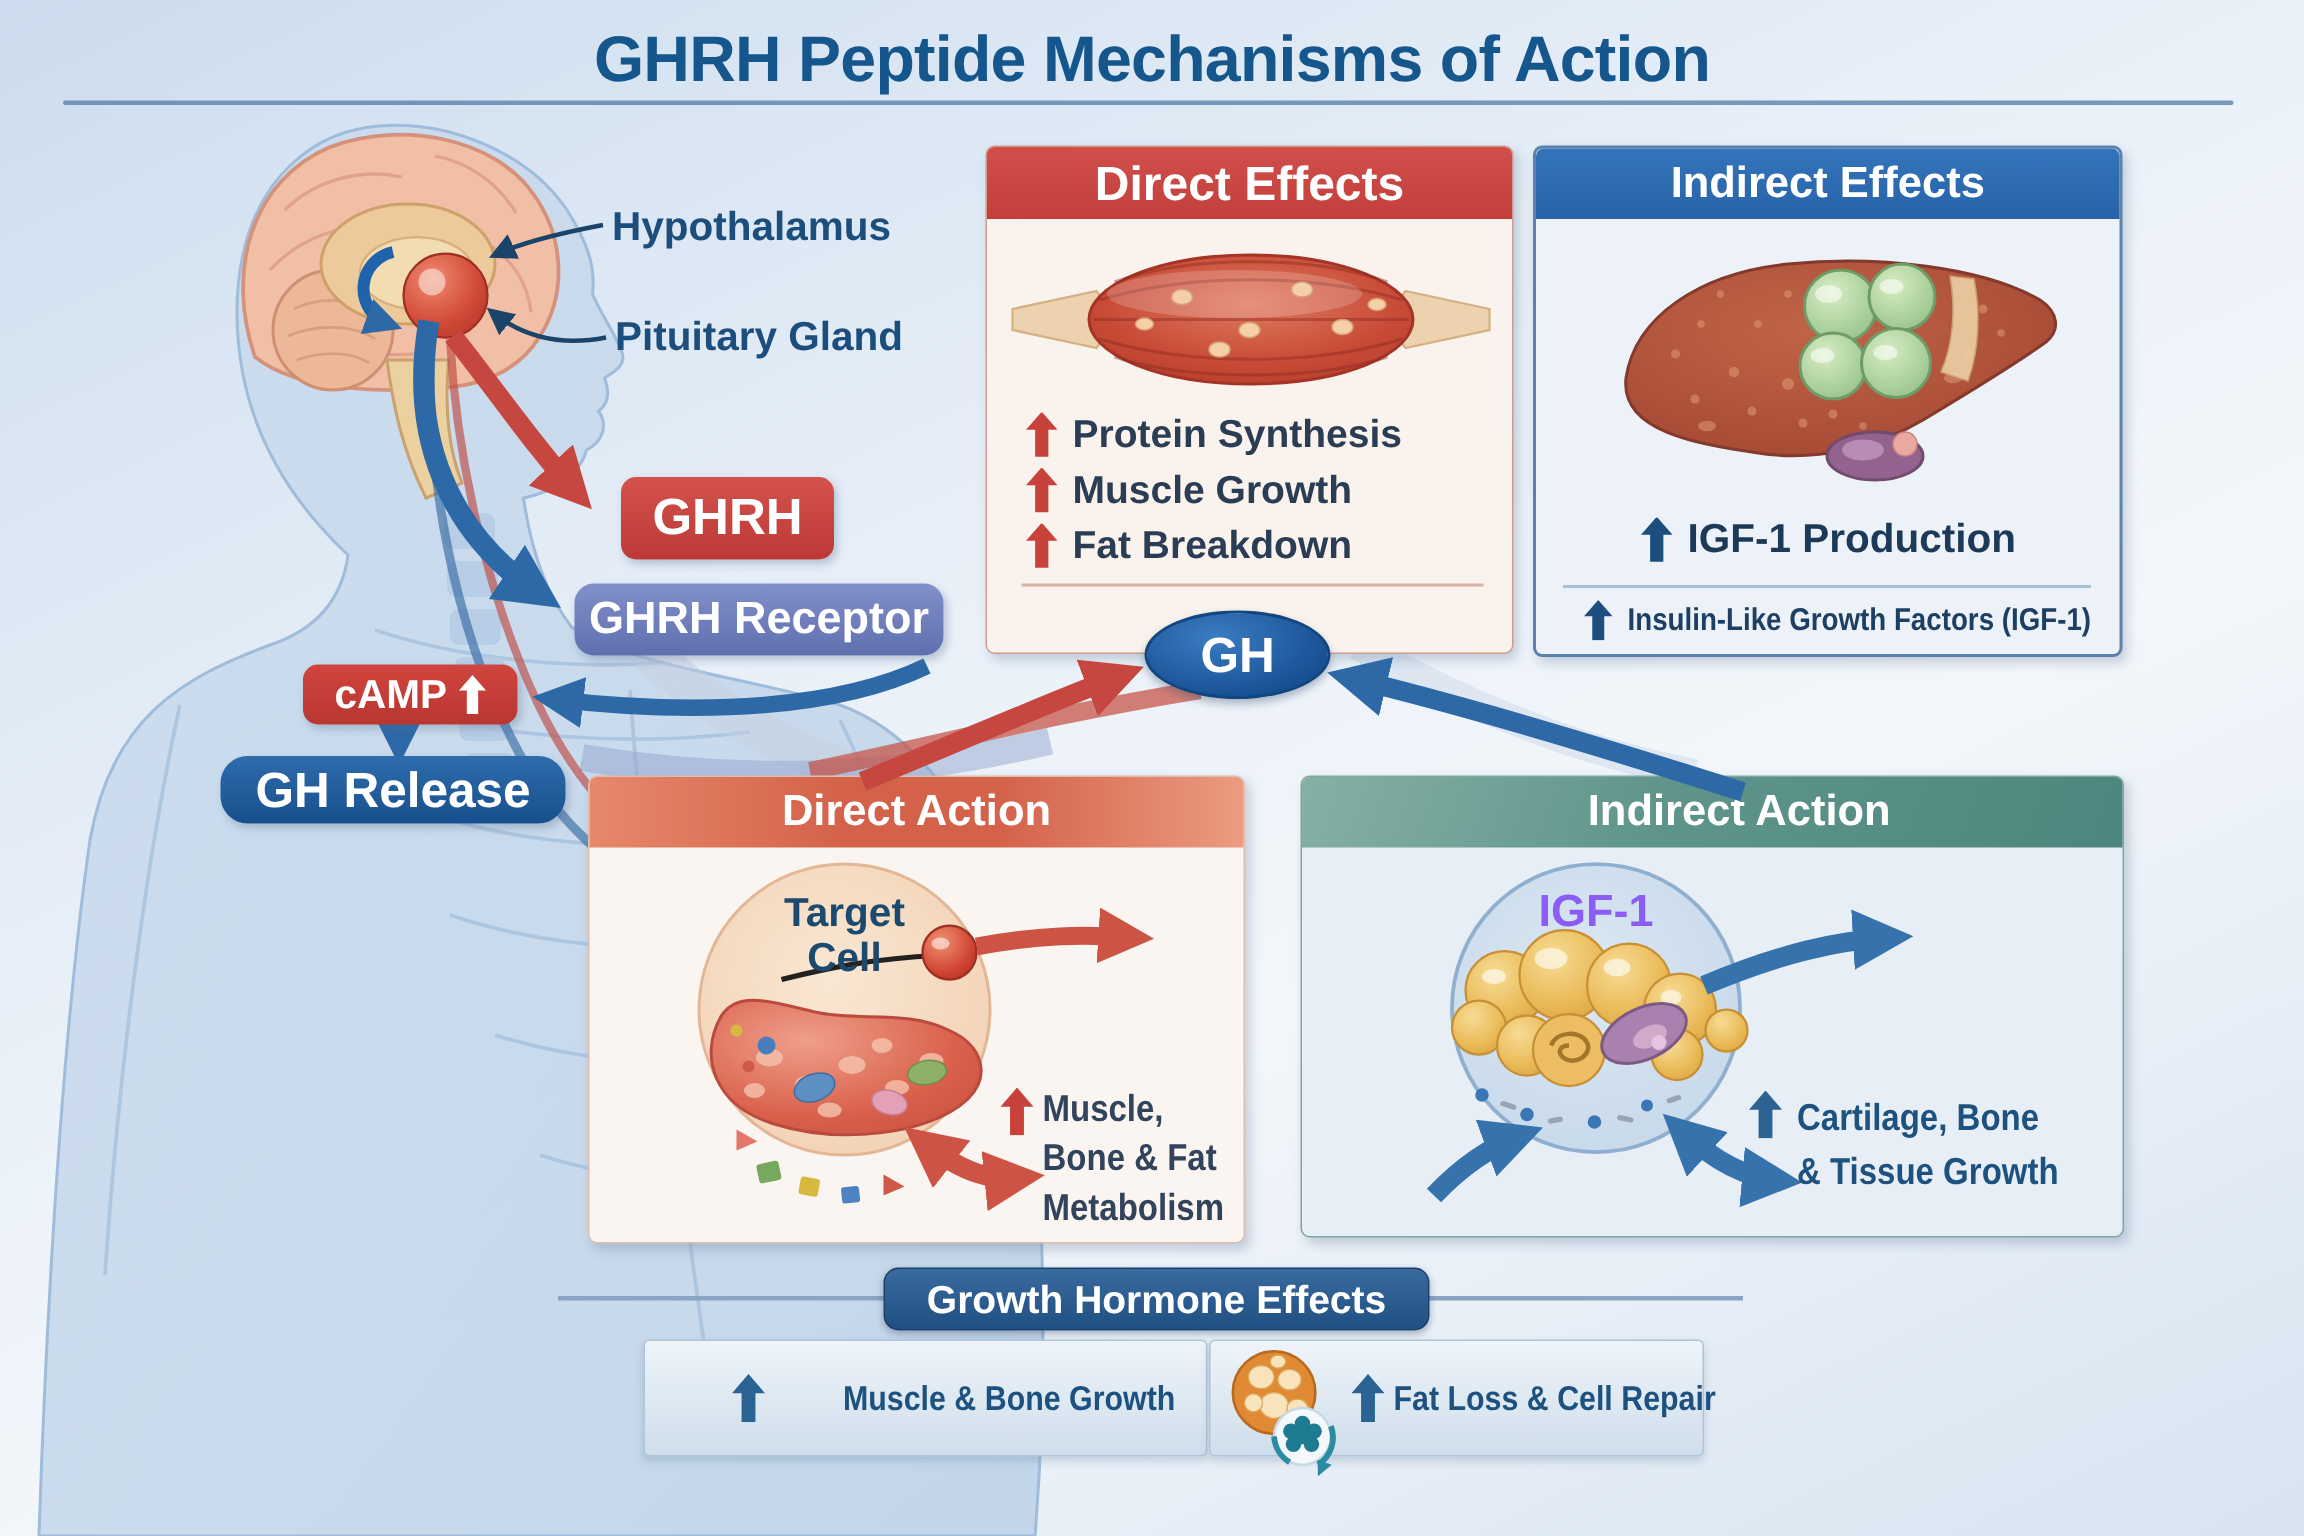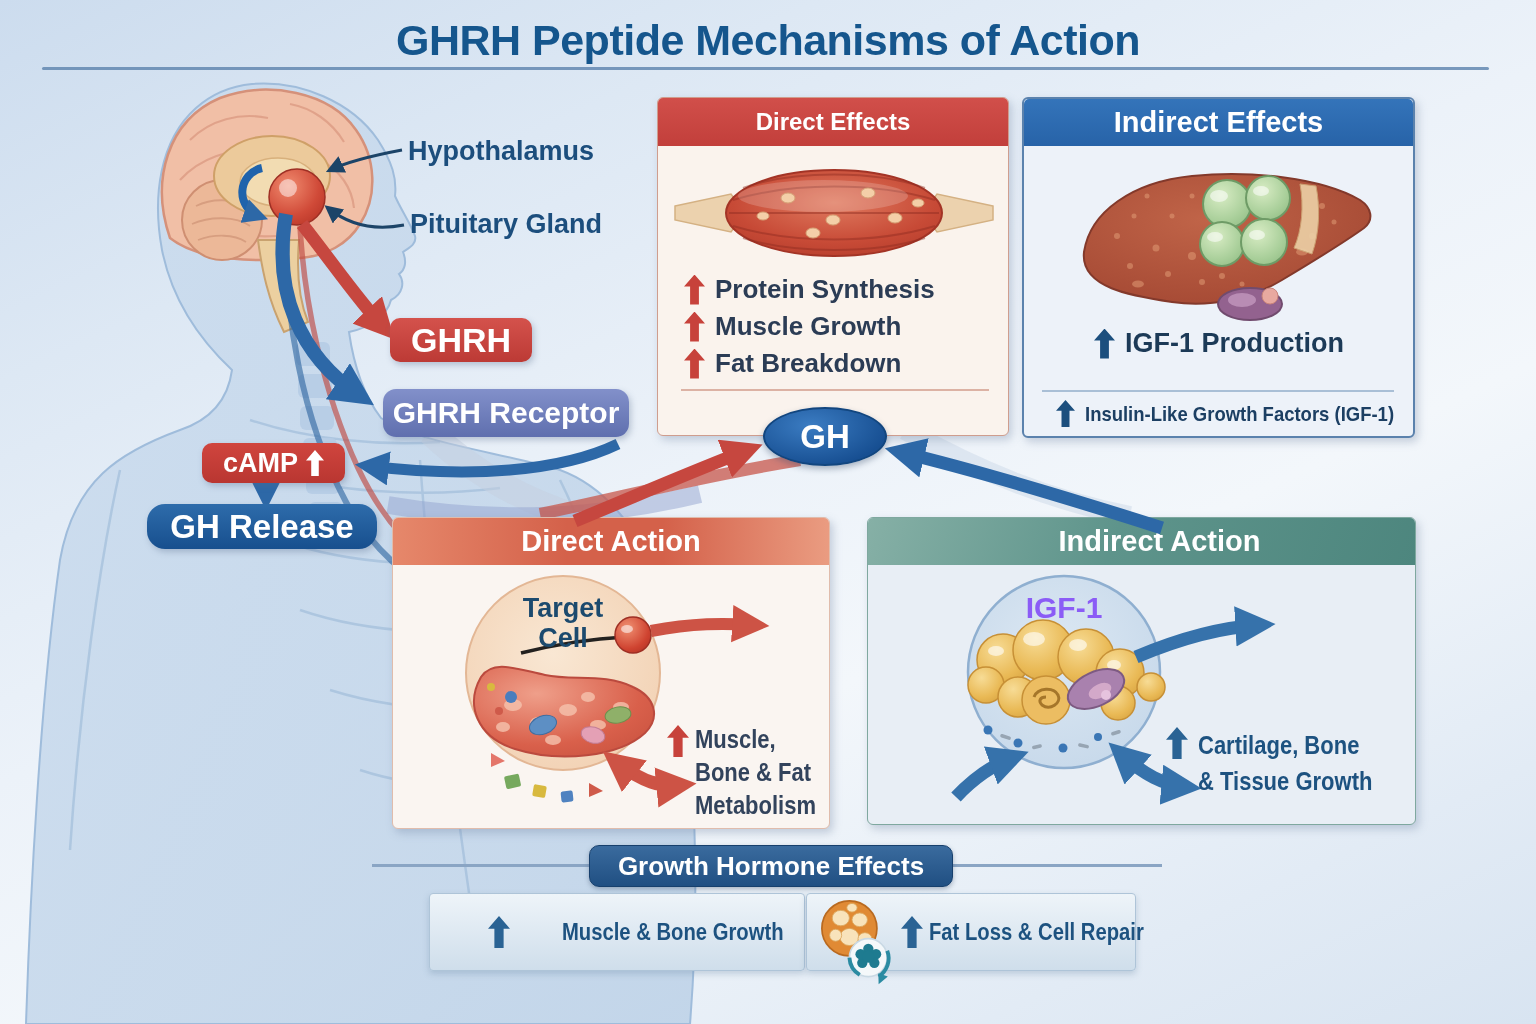--- a/index.html
+++ b/index.html
@@ -17,41 +17,41 @@
     font-size:43px;font-weight:bold;color:#15568d;letter-spacing:-.5px;z-index:4;
   }
   #title-rule{left:42px;top:67px;width:1447px;height:3px;background:#5b82ad;opacity:.8;z-index:1;border-radius:2px;}
 
   
   .anat-label{font-size:27px;font-weight:bold;color:#1c4e7d;z-index:4;}
 
   
   .cbox{display:flex;align-items:center;justify-content:center;color:#fff;font-weight:bold;z-index:4;
         box-shadow:2px 3px 6px rgba(90,110,140,.35);}
-  #ghrh-box{left:390px;top:318px;width:142px;height:44px;border-radius:10px;
+  #ghrh-box{left:414px;top:318px;width:142px;height:55px;border-radius:10px;
         background:linear-gradient(180deg,#d4524c,#bc3a35);font-size:34px;text-align:center;}
   #receptor-box{left:383px;top:389px;width:246px;height:48px;border-radius:13px;
         background:linear-gradient(180deg,#8290ca,#5f6fae);font-size:30px;}
   #camp-box{left:202px;top:443px;width:143px;height:40px;border-radius:10px;gap:8px;
         background:linear-gradient(180deg,#d0453e,#b93631);font-size:27px;}
   #ghrelease-box{left:147px;top:504px;width:230px;height:45px;border-radius:18px;
         background:linear-gradient(180deg,#2e6cab,#174f8e);font-size:33px;}
   #gh-oval{left:763px;top:407px;width:120px;height:55px;border-radius:50%;z-index:6;
         background:radial-gradient(ellipse at 38% 30%,#3b7cc2,#174f92 75%);
         border:2px solid #12467f;display:flex;align-items:center;justify-content:center;
         color:#fff;font-weight:bold;font-size:33px;box-shadow:0 3px 6px rgba(60,80,110,.4);}
 
   
   .panel{z-index:2;border-radius:6px;box-shadow:3px 4px 8px rgba(110,130,160,.35);}
   .panel .hdr{display:flex;align-items:center;justify-content:center;color:#fff;font-weight:bold;
               border-radius:5px 5px 0 0;}
   .panel .body{position:relative;}
 
   #direct-effects{left:657px;top:97px;width:350px;height:337px;background:#faf3ed;border:1.5px solid #cf9d8e;}
-  #direct-effects .hdr{height:48px;background:linear-gradient(180deg,#d14f4a,#c23f3b);font-size:24px;}
+  #direct-effects .hdr{height:48px;background:linear-gradient(180deg,#d14f4a,#c23f3b);font-size:32px;}
   #indirect-effects{left:1022px;top:97px;width:389px;height:337px;background:#edf2f9;border:2px solid #5b82ad;}
   #indirect-effects .hdr{height:47px;background:linear-gradient(180deg,#3474ba,#2763a8);font-size:29px;}
   #direct-action{left:392px;top:517px;width:436px;height:310px;background:#faf5f1;border:1.5px solid #e0bcac;}
   #direct-action .hdr{height:47px;font-size:29px;
       background:linear-gradient(90deg,#e6886b 0%,#d4614a 40%,#d4614a 62%,#ea9c81 100%);}
   #indirect-action{left:867px;top:517px;width:547px;height:306px;background:#e8eef5;border:1.5px solid #7fa89f;}
   #indirect-action .hdr{height:47px;font-size:29px;
       background:linear-gradient(110deg,#86b0a6 0%,#5e948b 45%,#4d867e 100%);padding-left:36px;}
 
   
@@ -300,21 +300,21 @@
           <circle cx="192" cy="86" r="23" fill="url(#greenGrad)" stroke="#6e9b66" stroke-width="2"></circle>
           <ellipse cx="147" cy="40" rx="9" ry="6" fill="#fff" opacity=".55"></ellipse>
           <ellipse cx="189" cy="35" rx="8" ry="5" fill="#fff" opacity=".55"></ellipse>
           <ellipse cx="143" cy="81" rx="8" ry="5" fill="#fff" opacity=".55"></ellipse>
           <ellipse cx="185" cy="79" rx="8" ry="5" fill="#fff" opacity=".55"></ellipse>
         </g>
         <ellipse cx="178" cy="148" rx="32" ry="16" fill="#93628f" stroke="#714b6e" stroke-width="2"></ellipse>
         <ellipse cx="170" cy="144" rx="14" ry="7" fill="#b98cb4"></ellipse>
         <circle cx="198" cy="140" r="8" fill="#e8a9a0" stroke="#c9837a" stroke-width="1"></circle>
       </svg>
-      <div class="fx-row" style="left:70px;top:182px;">
+      <div class="fx-row" style="left:70px;top:198px;">
         <span class="up-arrow" style="width:21px;height:30px;background:#1c4f7e;"></span>
         <span class="fx-text" style="font-size:27px;color:#1c3a57;">IGF-1 Production</span>
       </div>
       <div class="abs" style="left:18px;top:244px;width:352px;height:1.5px;background:#a9bfd6;"></div>
       <div class="fx-row" style="left:32px;top:254px;">
         <span class="up-arrow" style="width:19px;height:27px;background:#1c4f7e;"></span>
         <span class="fx-text cond" style="font-size:21px;color:#1c3f63;">Insulin-Like Growth Factors (IGF-1)</span>
       </div>
     </div>
   </div>

